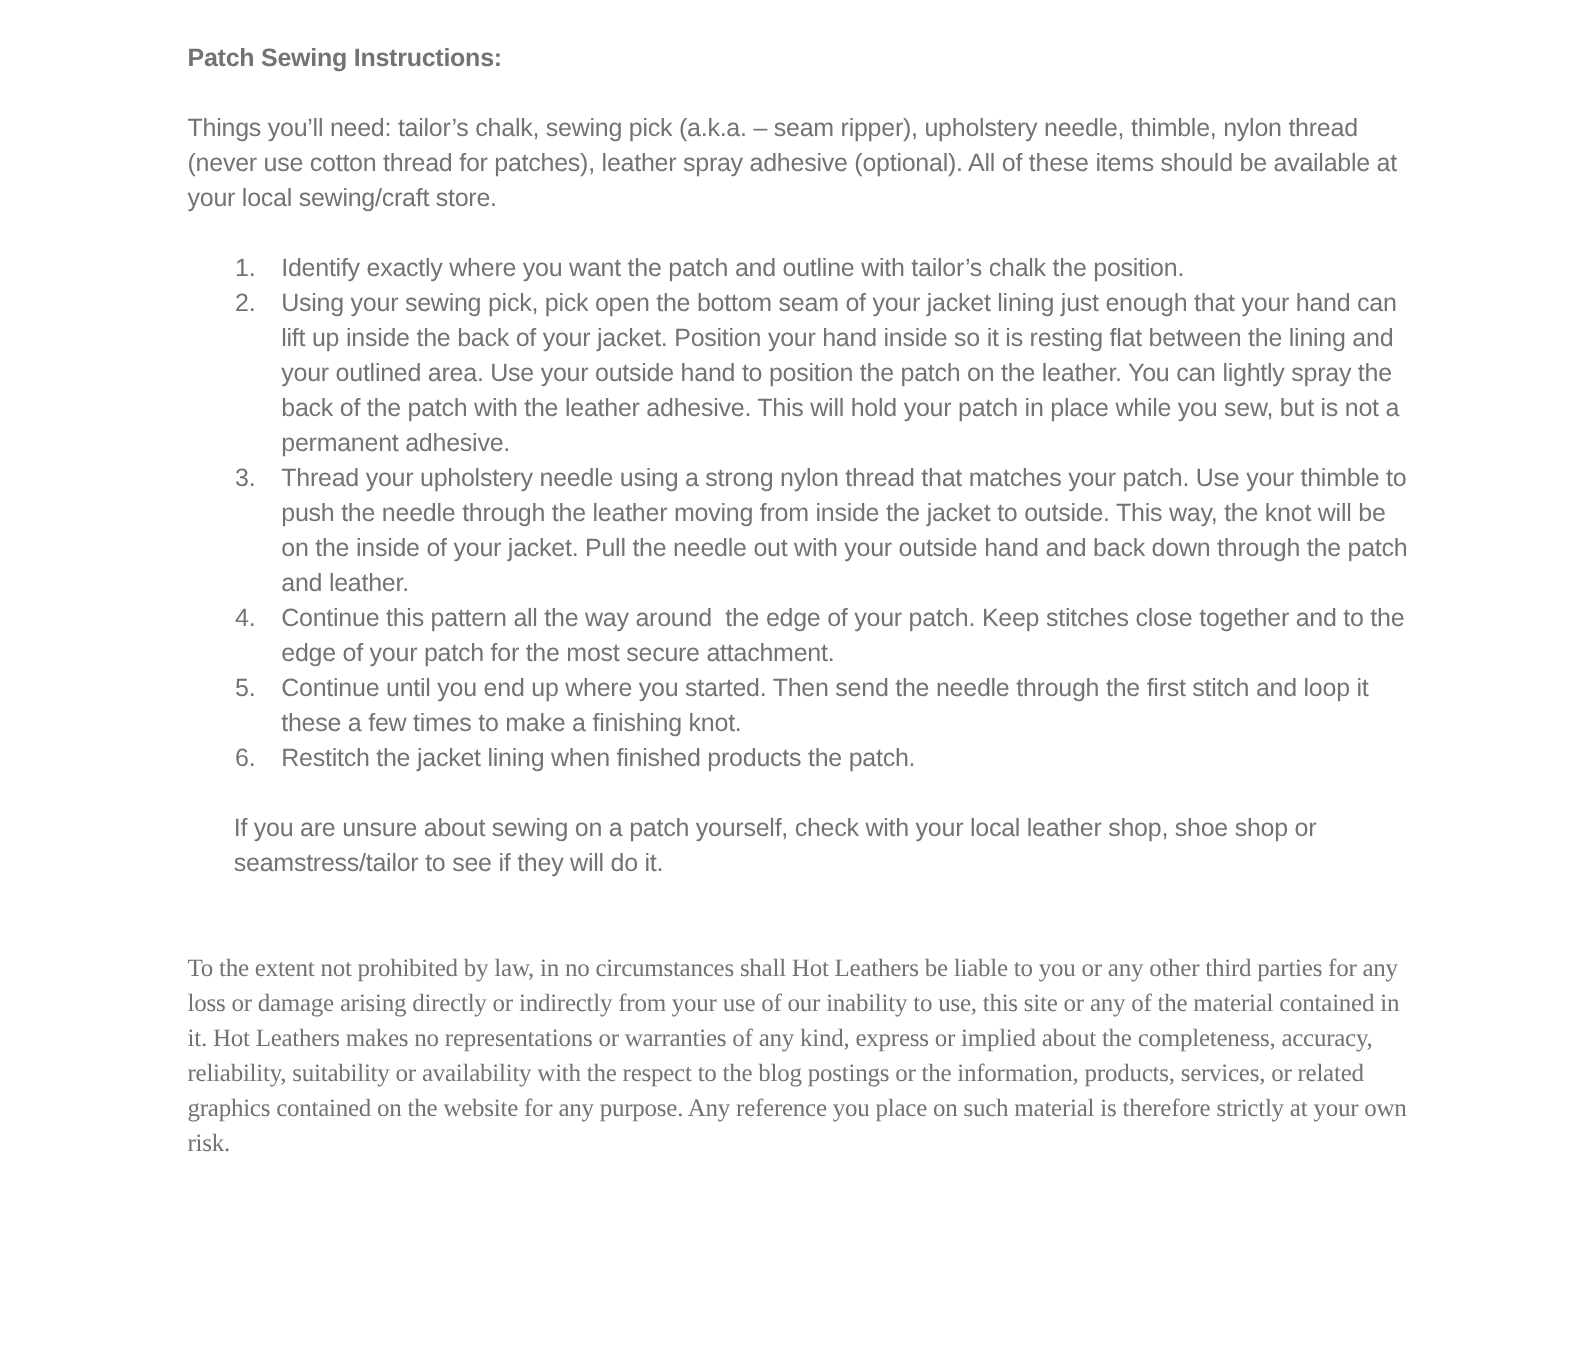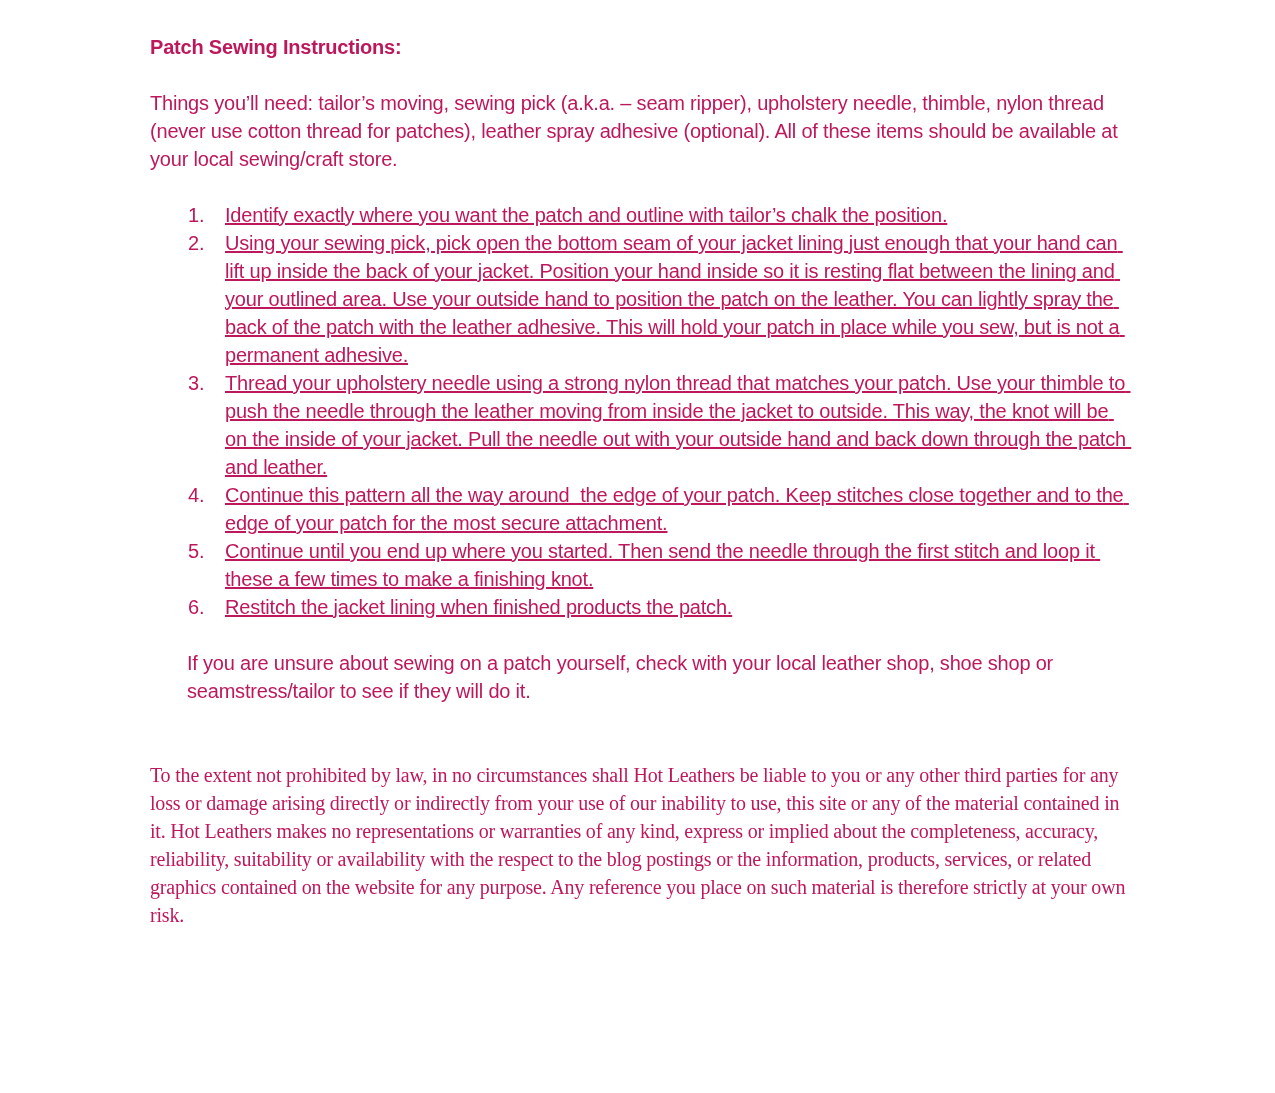--- a/index.html
+++ b/index.html
@@ -5,21 +5,21 @@
   * { margin: 0; padding: 0; box-sizing: border-box; }
   html, body {
     background: #ffffff;
     font-family: "Liberation Sans", "DejaVu Sans", sans-serif;
   }
   .page {
     width: 1275px;
     height: 1093px;
     background: #ffffff;
     padding: 33px 148px 0 150px;
-    color: #be185d;
+    color: #737373;
     font-size: 20px;
     line-height: 28px;
     letter-spacing: -0.2px;
     overflow: hidden;
   }
   .doc-title {
     font-size: 20px;
     font-weight: 700;
     line-height: 28px;
     margin-bottom: 28px;
@@ -36,21 +36,20 @@
     display: flex;
     align-items: flex-start;
   }
   .steps .num {
     flex: 0 0 37px;
     margin-left: 38px;
   }
   .steps .step-text {
     flex: 1 1 auto;
     white-space: pre-wrap;
-    text-decoration: underline;
   }
   .notes {
     margin-left: 37px;
     margin-bottom: 56px;
   }
   .notes p {
     white-space: pre-wrap;
   }
   .disclaimer {
     margin-bottom: 0;
@@ -58,21 +57,21 @@
   }
 </style>
 </head>
 <body>
 
 <div class="page">
 
   <h1 class="doc-title">Patch Sewing Instructions:</h1>
 
 
-  <p class="para">Things you’ll need: tailor’s moving, sewing pick (a.k.a. – seam ripper), upholstery needle, thimble, nylon thread (never use cotton thread for patches), leather spray adhesive (optional). All of these items should be available at your local sewing/craft store.</p>
+  <p class="para">Things you’ll need: tailor’s chalk, sewing pick (a.k.a. – seam ripper), upholstery needle, thimble, nylon thread (never use cotton thread for patches), leather spray adhesive (optional). All of these items should be available at your local sewing/craft store.</p>
 
   <ol class="steps">
     <li>
       <span class="num">1.</span>
       <span class="step-text">Identify exactly where you want the patch and outline with tailor’s chalk the position.</span>
     </li>
     <li>
       <span class="num">2.</span>
       <span class="step-text">Using your sewing pick, pick open the bottom seam of your jacket lining just enough that your hand can lift up inside the back of your jacket. Position your hand inside so it is resting flat between the lining and your outlined area. Use your outside hand to position the patch on the leather. You can lightly spray the back of the patch with the leather adhesive. This will hold your patch in place while you sew, but is not a permanent adhesive.</span>
     </li>

